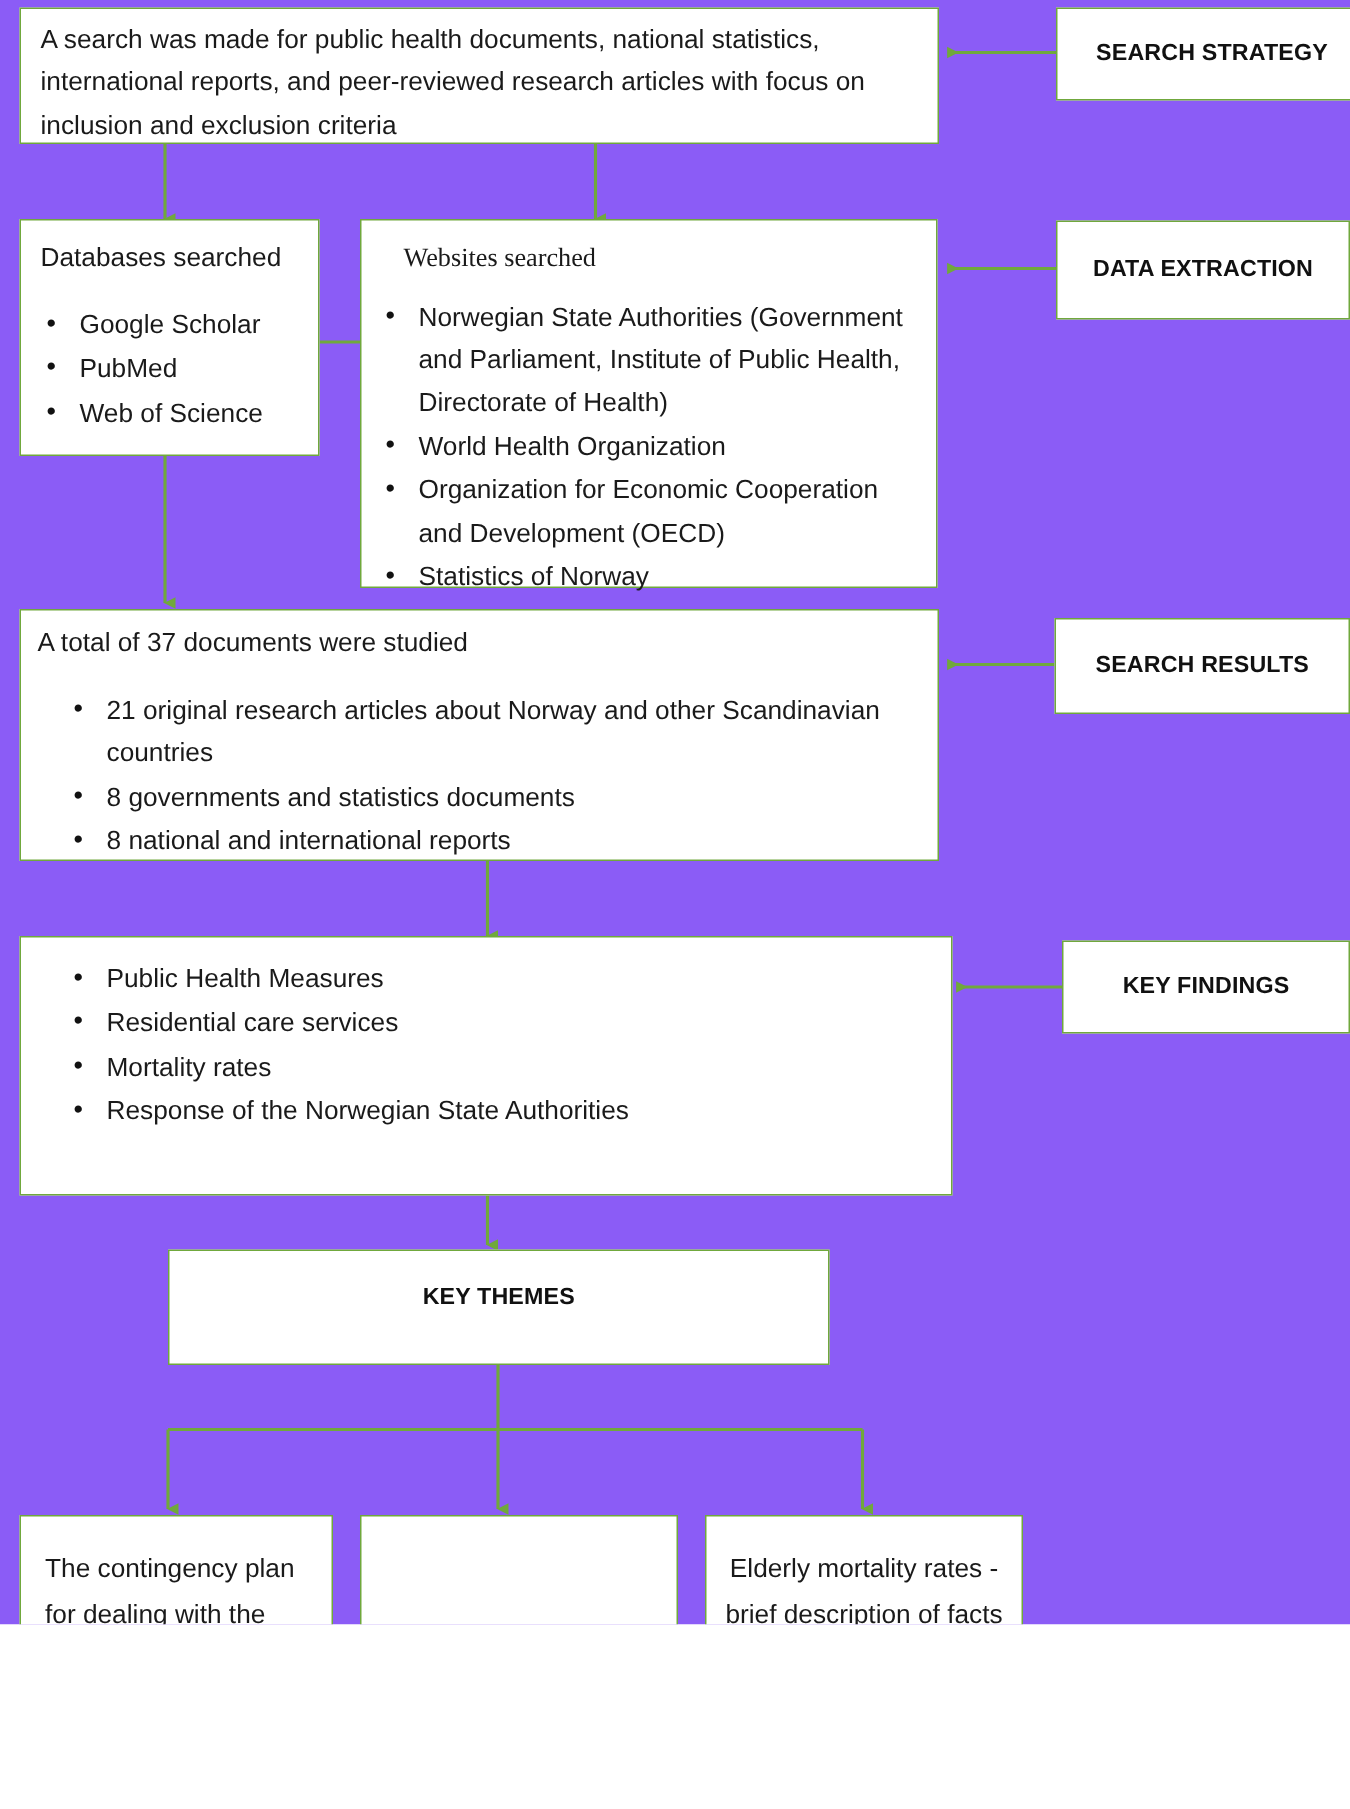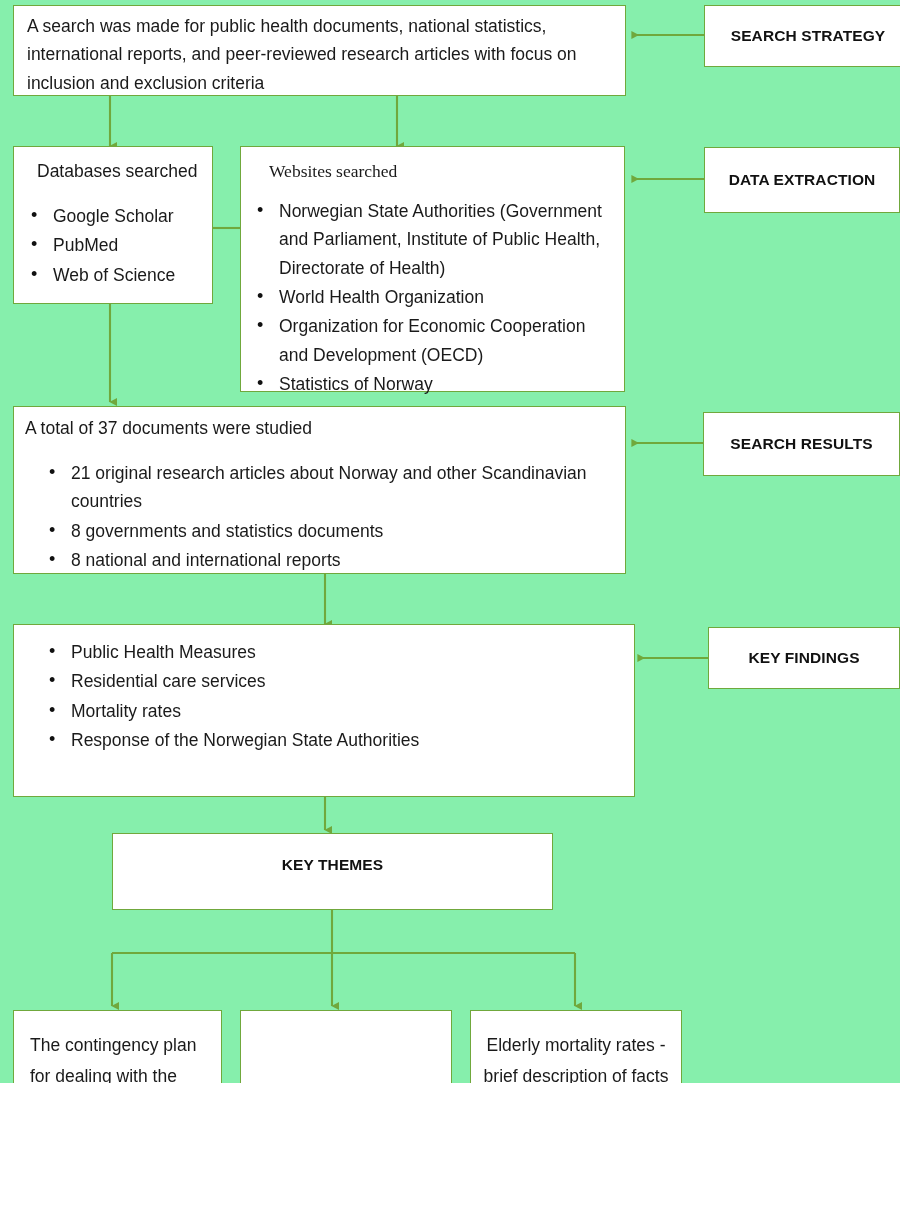--- a/index.html
+++ b/index.html
@@ -8,21 +8,21 @@
     background: #ffffff;
   }
   body {
     font-family: "Liberation Sans", sans-serif;
     color: #1a1a1a;
   }
   #canvas {
     position: relative;
     width: 900px;
     height: 1083px;
-    background: #86efac;
+    background: #8b5cf6;
     overflow: hidden;
   }
   .box {
     position: absolute;
     box-sizing: border-box;
     border: 1.6px solid #70A83C;
     background: #ffffff;
   }
   .label-box {
     position: absolute;
@@ -127,21 +127,21 @@
       <path d="M704,179 L632,179" marker-end="url(#arrowLeft)"></path>
       <path d="M703,443 L632,443" marker-end="url(#arrowLeft)"></path>
       <path d="M708,658 L638,658" marker-end="url(#arrowLeft)"></path>
     </g>
   </svg>
 
   <div class="box" style="left:13px; top:5px; width:613px; height:91px;"></div>
   <div class="ptext" style="left:27px; top:12px; width:588px;">A search was made for public health documents, national statistics, international reports, and peer-reviewed research articles with focus on inclusion and exclusion criteria</div>
 
   <div class="box" style="left:13px; top:146px; width:200px; height:158px;"></div>
-  <div class="ptext" style="left:27px; top:157px; width:180px;margin-left:10px;">Databases searched</div>
+  <div class="ptext" style="left:27px; top:157px; width:180px;">Databases searched</div>
   <ul class="blist" style="left:27px; top:202px; width:180px;">
     <li>Google Scholar</li>
     <li>PubMed</li>
     <li>Web of Science</li>
   </ul>
 
   <div class="box" style="left:240px; top:146px; width:385px; height:246px;"></div>
   <div class="ptext" style="left:269px; top:157px; width:360px;font-family:Liberation Serif, serif;">Websites searched</div>
   <ul class="blist" style="left:253px; top:197px; width:360px;">
     <li>Norwegian State Authorities (Government and Parliament, Institute of Public Health, Directorate of Health)</li>

